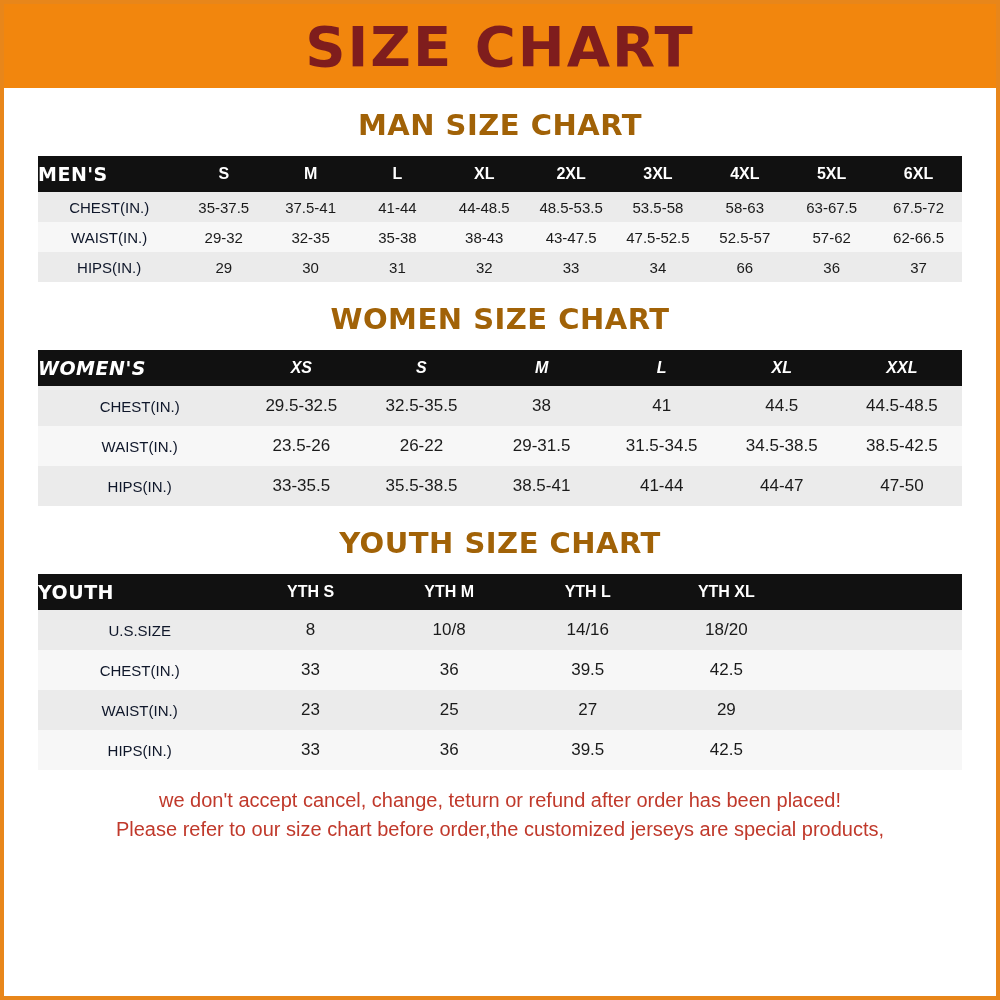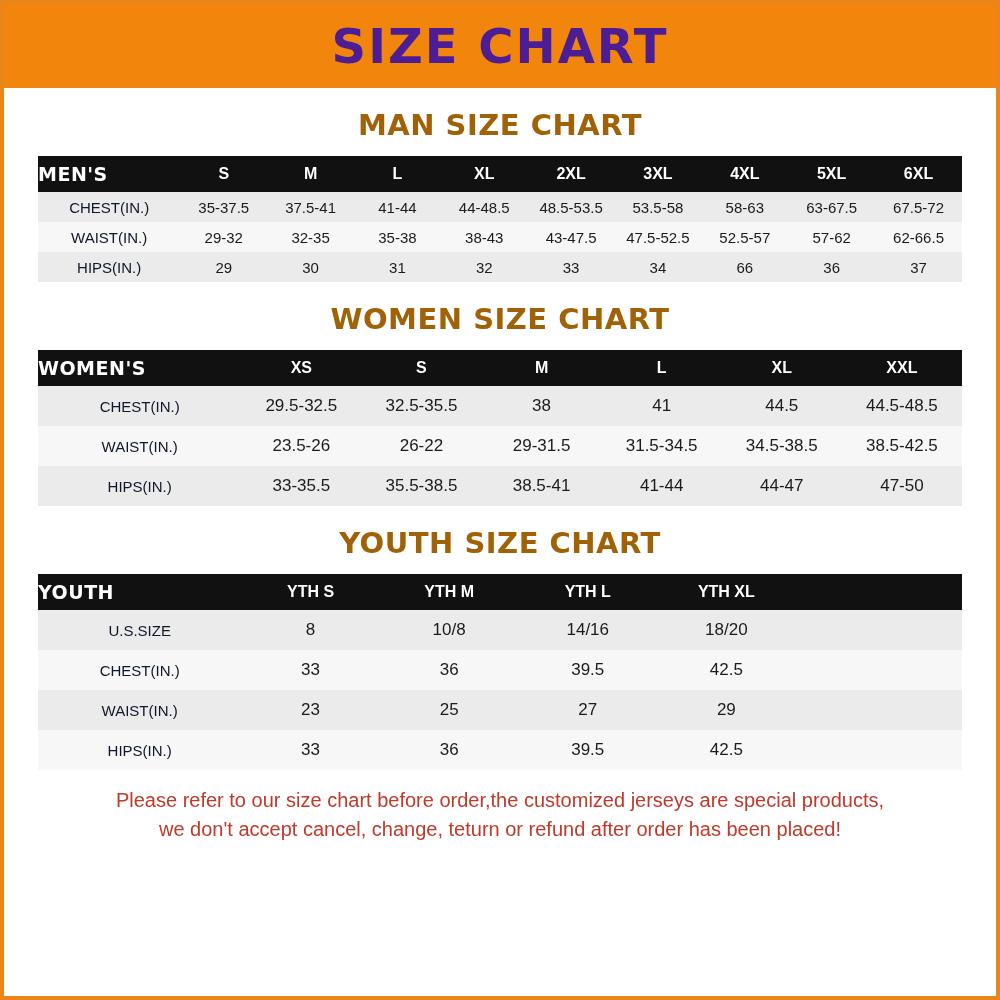--- a/index.html
+++ b/index.html
@@ -24,23 +24,23 @@
   .banner {
     height: 84px;
     background: #f2860d;
     display: flex;
     align-items: center;
     justify-content: center;
   }
   .banner-title {
     font-family: "DejaVu Sans", sans-serif;
     font-weight: bold;
-    font-size: 48px;
+    font-size: 56px;
     letter-spacing: 2px;
-    color: #4c1d95;
+    color: #7f1d1d;
     text-transform: uppercase;
   }
   .content {
     padding: 0 34px;
     box-sizing: border-box;
   }
   .section-title {
     text-align: center;
     font-family: "DejaVu Sans", sans-serif;
     font-weight: bold;
@@ -92,21 +92,21 @@
   .men-table col.cx { width: 10.375%; }
   
   .women-table col.c0 { width: 22%; }
   .women-table col.cx { width: 13%; }
   
   .youth-table col.c0 { width: 22%; }
   .youth-table col.cx { width: 15%; }
   .youth-table col.cpad { width: 18%; }
 
   .men-table tbody td { height: 30px; font-size: 15px; }
-  .women-table thead th { height: 48px; font-size: 19px; }
+  .women-table thead th { height: 48px; font-size: 19px; font-style: italic; }
   .women-table thead th.row-head { font-size: 21px; }
   .women-table tbody td { height: 40px; font-size: 17px; }
   .youth-table thead th { height: 48px; font-size: 19px; }
   .youth-table thead th.row-head { font-size: 21px; }
   .youth-table tbody td { height: 40px; font-size: 17px; }
 
   .notice {
     margin: 16px 16px 0 16px;
     color: #c0392b;
     font-family: "Liberation Sans", sans-serif;
@@ -298,18 +298,18 @@
           <td>33</td>
           <td>36</td>
           <td>39.5</td>
           <td>42.5</td>
           <td></td>
         </tr>
       </tbody>
     </table>
 
     <div class="notice">
+      <div>we don't accept cancel, change, teturn or refund after order has been placed!</div>
       <div>Please refer to our size chart before order,the customized jerseys are special products,</div>
-      <div>we don't accept cancel, change, teturn or refund after order has been placed!</div>
     </div>
 
   </div>
 </div>
 
 </body></html>

